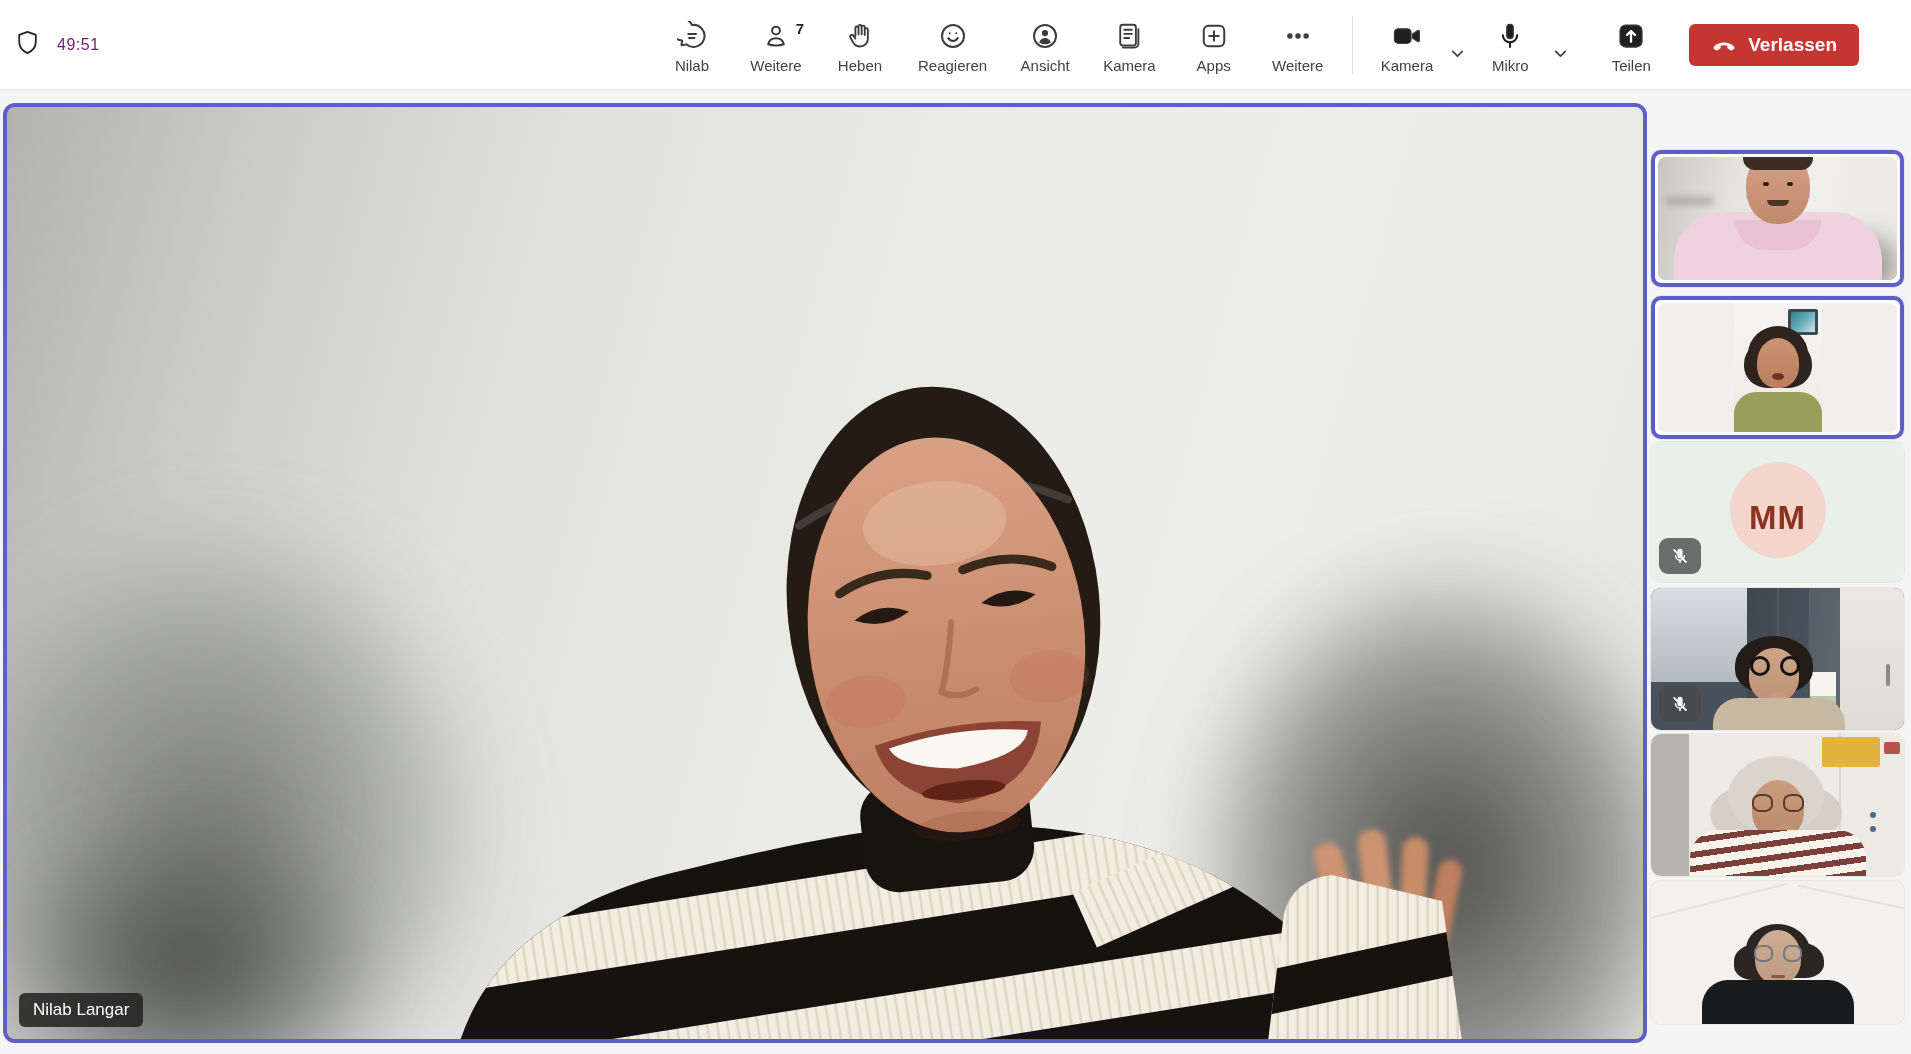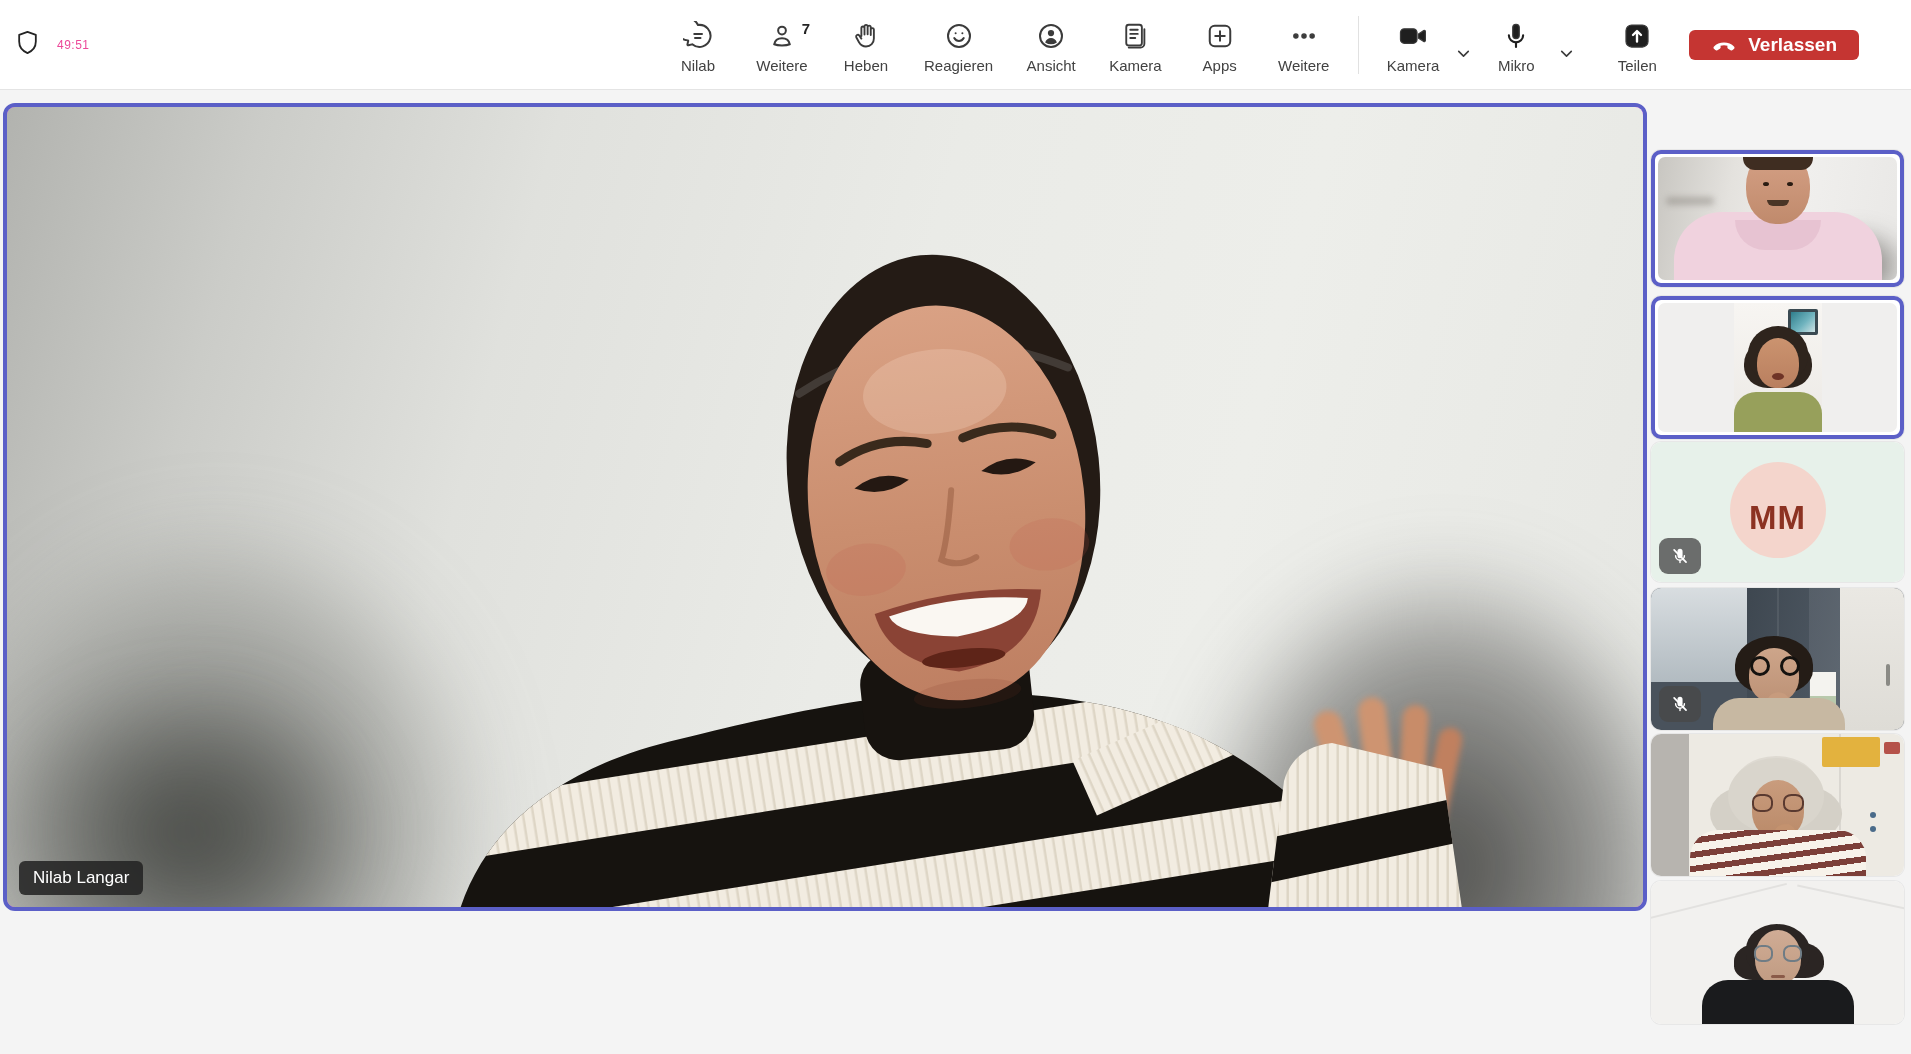--- a/index.html
+++ b/index.html
@@ -15,21 +15,21 @@
   
   .topbar {
     position:absolute; top:0; left:0; width:1911px; height:90px;
     background:var(--topbar-bg,#fff);
     border-bottom:1px solid #E4E4E4;
     display:flex; align-items:center;
     padding:0 52px 0 14px;
     z-index:50;
   }
   .timer-group { display:flex; align-items:center; gap:16px; }
-  .timer-text { font-size:12px; color:#ec4899; letter-spacing:.5px; }
+  .timer-text { font-size:16px; color:#701a75; letter-spacing:.5px; }
   .spacer { flex:1; }
   .tb-nav { display:flex; align-items:flex-start; gap:28px; }
   .tb-item {
     display:flex; flex-direction:column; align-items:center; gap:5px;
     background:none; border:none; cursor:pointer;
     min-width:56px; padding:10px 2px 6px 2px; border-radius:6px;
   }
   .tb-icon { height:32px; display:flex; align-items:center; justify-content:center; position:relative; }
   .tb-icon svg { stroke:var(--icon-color,#3B3B3B); }
   .tb-label { font-size:15px; color:var(--label-color,#424242); white-space:nowrap; }
@@ -38,34 +38,34 @@
     font-size:15px; font-weight:700; color:#242424;
   }
   .tb-divider { width:1px; height:58px; background:#E1E1E1; margin:0 26px; align-self:center; }
   .device-group { display:flex; align-items:flex-end; }
   .chev-btn {
     background:none; border:none; cursor:pointer;
     height:52px; display:flex; align-items:center;
     padding:0 10px; margin:6px 6px 0 4px; border-radius:6px;
   }
   .leave-btn {
-    margin-left:24px; height:30px; padding:0 22px;
+    margin-left:30px; height:42px; padding:0 22px;
     background:var(--leave-red,#C53532); color:#fff;
     border:none; border-radius:6px; cursor:pointer;
     display:flex; align-items:center; gap:11px;
     font-family:"Liberation Sans", sans-serif;
     font-size:19px; font-weight:700;
   }
 
   
   .content { position:absolute; top:90px; left:0; right:0; bottom:0; background:var(--page-bg,#F4F4F4); }
 
   
   .stage {
-    position:absolute; left:3px; top:13px; width:1644px; height:808px;
+    position:absolute; left:3px; top:13px; width:1644px; height:940px;
     border:4px solid var(--accent,#5B5FC7); border-radius:12px;
     overflow:hidden; background:#d946ef; cursor:pointer;
   }
   .stage-bg { position:absolute; inset:0;
     background:linear-gradient(105deg,#b2b3af 0%,#cbccc8 14%,#e0e1dd 30%,#eaebe7 52%,#edeeea 72%,#e6e7e3 100%); }
   .sb-blob { position:absolute; border-radius:50%; }
   .sb-left  { left:-150px; top:320px; width:720px; height:800px; filter:blur(40px);
     background:radial-gradient(closest-side, rgba(82,84,80,.72), rgba(112,114,109,.38) 55%, transparent 78%); }
   .sb-left2 { left:-90px; bottom:-140px; width:540px; height:430px; filter:blur(30px);
     background:radial-gradient(closest-side, rgba(58,60,56,.8), transparent 75%); }

